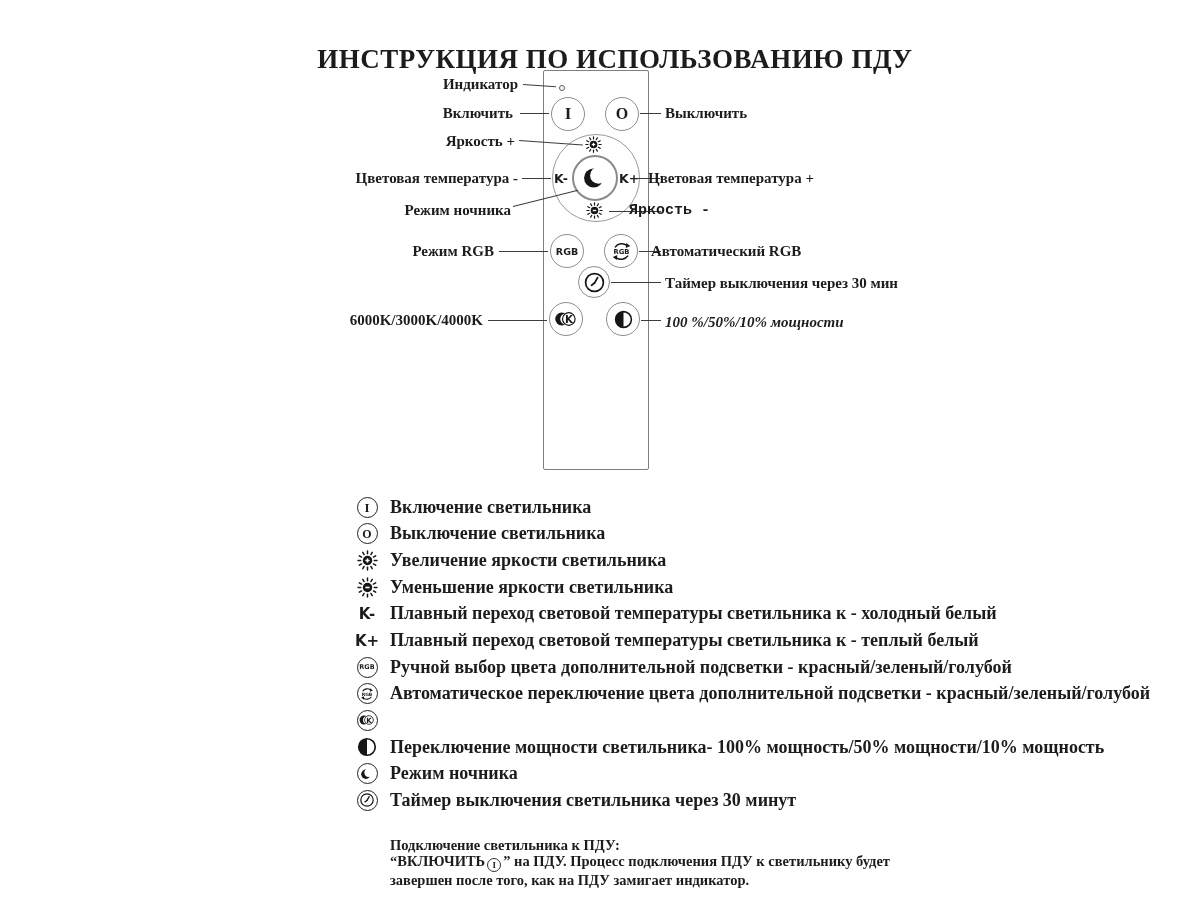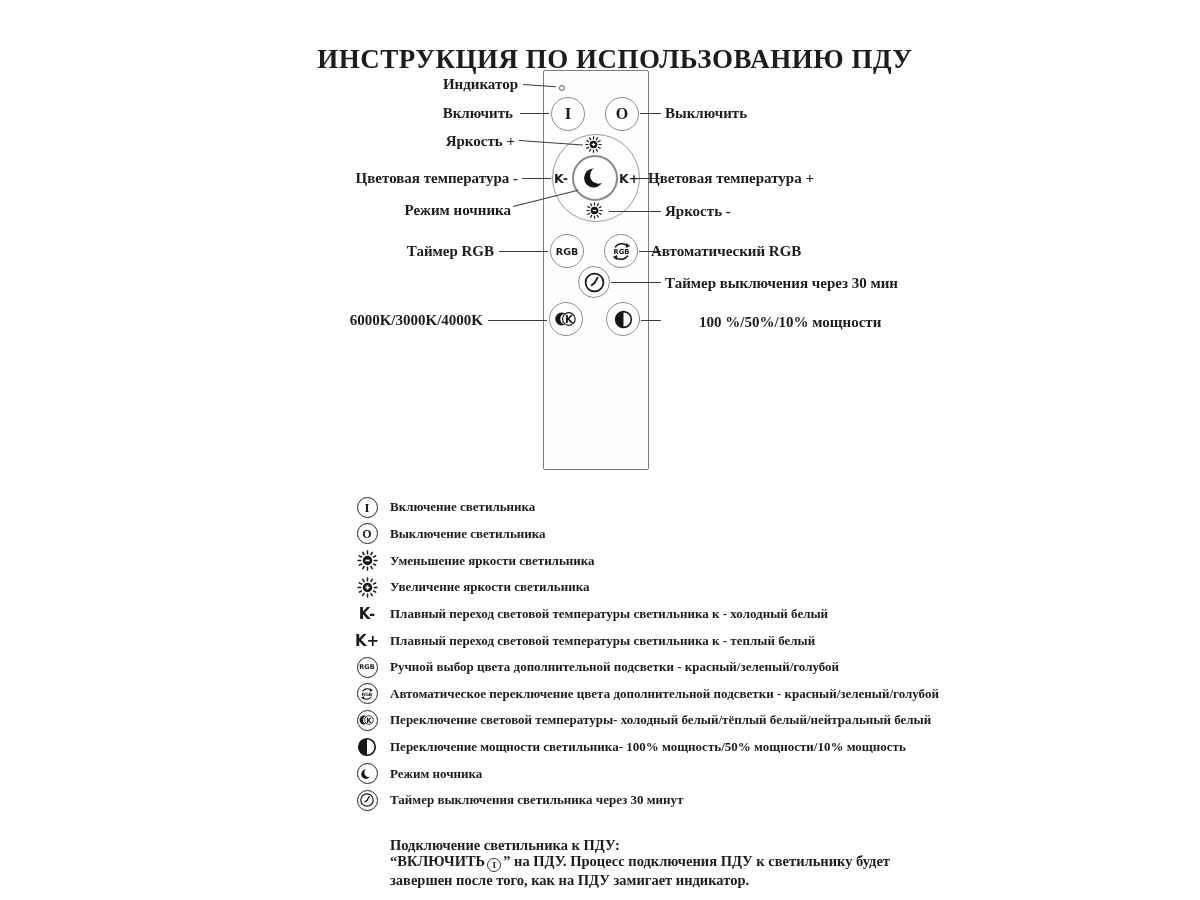--- a/index.html
+++ b/index.html
@@ -52,21 +52,21 @@
   .sun-down { left:586px; top:202px; }
   
   .line { position:absolute; height:0; border-top:1.6px solid #3c3c3c; transform-origin:left center; }
   
   .lab { position:absolute; font-size:15px; font-weight:bold; line-height:18px; white-space:nowrap; }
   .lab-l { text-align:center; }
   
   .legend { position:absolute; left:352px; top:494px; }
   .lrow { display:flex; align-items:center; height:26.65px; }
   .icell { width:30px; display:flex; align-items:center; justify-content:center; flex:0 0 30px; }
-  .ltext { margin-left:8px; font-size:13px; font-weight:bold; white-space:nowrap;font-family:Liberation Serif, serif; }
+  .ltext { margin-left:8px; font-size:18px; font-weight:bold; white-space:nowrap;font-family:Liberation Serif, serif; }
   .cicon {
     width:21px; height:21px; border:1.6px solid #222; border-radius:50%;
     display:flex; align-items:center; justify-content:center; background:#fff;
   }
   .gI { font-size:13px; font-weight:bold; line-height:1; }
   .gO { font-size:12px; font-weight:bold; line-height:1; }
   .gRGB { font-size:6.5px; font-weight:bold; font-family:"DejaVu Sans",sans-serif; line-height:1; }
   .ktext { font-family:"DejaVu Sans",sans-serif; font-size:15px; font-weight:bold; }
   
   .footer { position:absolute; left:390px; top:837px; font-size:14.5px; font-weight:bold; line-height:16px; }
@@ -213,65 +213,65 @@
   <div class="line" style="left:609px;top:211px;width:52px;"></div>
   <div class="line" style="left:639px;top:251px;width:22px;"></div>
   <div class="line" style="left:611px;top:282px;width:50px;"></div>
   <div class="line" style="left:641px;top:320px;width:20px;"></div>
 
   <div class="lab lab-l" style="right:682px;top:75px;">Индикатор</div>
   <div class="lab lab-l" style="right:687px;top:104px;">Включить</div>
   <div class="lab lab-l" style="right:685px;top:132px;">Яркость +</div>
   <div class="lab lab-l" style="right:682px;top:169px;">Цветовая температура -</div>
   <div class="lab lab-l" style="right:689px;top:201px;">Режим ночника</div>
-  <div class="lab lab-l" style="right:706px;top:242px;">Таймер RGB</div>
+  <div class="lab lab-l" style="right:706px;top:242px;">Режим RGB</div>
   <div class="lab lab-l" style="right:717px;top:311px;">6000K/3000K/4000K</div>
 
   <div class="lab" style="left:665px;top:104px;">Выключить</div>
   <div class="lab" style="left:648px;top:169px;">Цветовая температура +</div>
-  <div class="lab" style="left:665px;top:202px;">Яркость -</div>
+  <div class="lab" style="left:629px;top:202px;font-family:Liberation Mono, monospace;">Яркость -</div>
   <div class="lab" style="left:651px;top:242px;">Автоматический RGB</div>
   <div class="lab" style="left:665px;top:274px;">Таймер выключения через 30 мин</div>
-  <div class="lab" style="left:699px;top:313px;">100 %/50%/10% мощности</div>
+  <div class="lab" style="left:665px;top:313px;font-style:italic;">100 %/50%/10% мощности</div>
 
   <div class="legend">
     <div class="lrow">
       <span class="icell">
           <span class="cicon">
             <span class="gI">I</span>
           </span>
         </span>
       <span class="ltext">Включение светильника</span>
     </div>
     <div class="lrow">
       <span class="icell">
           <span class="cicon">
             <span class="gO">O</span>
           </span>
         </span>
       <span class="ltext">Выключение светильника</span>
+    </div>
+    <div class="lrow">
+      <span class="icell">
+          <svg width="21" height="21">
+            <use href="#sun-plus"></use>
+          </svg>
+        </span>
+      <span class="ltext">Увеличение яркости светильника</span>
     </div>
     <div class="lrow">
       <span class="icell">
           <svg width="21" height="21">
             <use href="#sun-minus"></use>
           </svg>
         </span>
       <span class="ltext">Уменьшение яркости светильника</span>
     </div>
     <div class="lrow">
       <span class="icell">
-          <svg width="21" height="21">
-            <use href="#sun-plus"></use>
-          </svg>
-        </span>
-      <span class="ltext">Увеличение яркости светильника</span>
-    </div>
-    <div class="lrow">
-      <span class="icell">
           <span class="ktext">K-</span>
         </span>
       <span class="ltext">Плавный переход световой температуры светильника к - холодный белый</span>
     </div>
     <div class="lrow">
       <span class="icell">
           <span class="ktext">K+</span>
         </span>
       <span class="ltext">Плавный переход световой температуры светильника к - теплый белый</span>
     </div>
@@ -294,21 +294,20 @@
       <span class="ltext">Автоматическое переключение цвета дополнительной подсветки - красный/зеленый/голубой</span>
     </div>
     <div class="lrow">
       <span class="icell">
           <span class="cicon">
             <svg width="18" height="18">
               <use href="#k-core"></use>
             </svg>
           </span>
         </span>
-      <span class="ltext">Переключение световой температуры- холодный белый/тёплый белый/нейтральный белый</span>
     </div>
     <div class="lrow">
       <span class="icell">
           <svg width="22" height="22">
             <use href="#contrast-core"></use>
           </svg>
         </span>
       <span class="ltext">Переключение мощности светильника- 100% мощность/50% мощности/10% мощность</span>
     </div>
     <div class="lrow">

